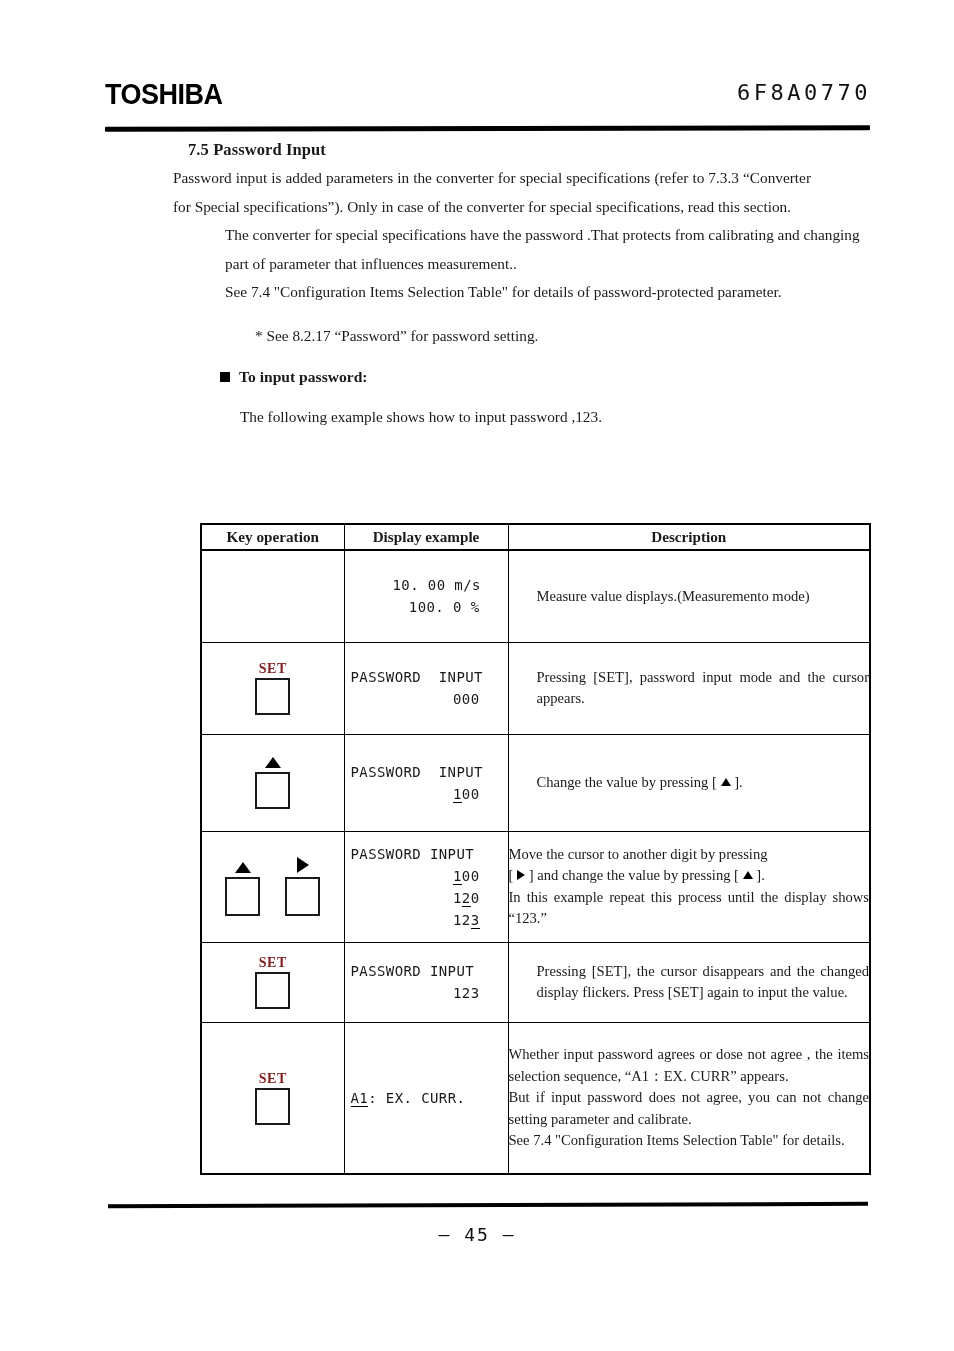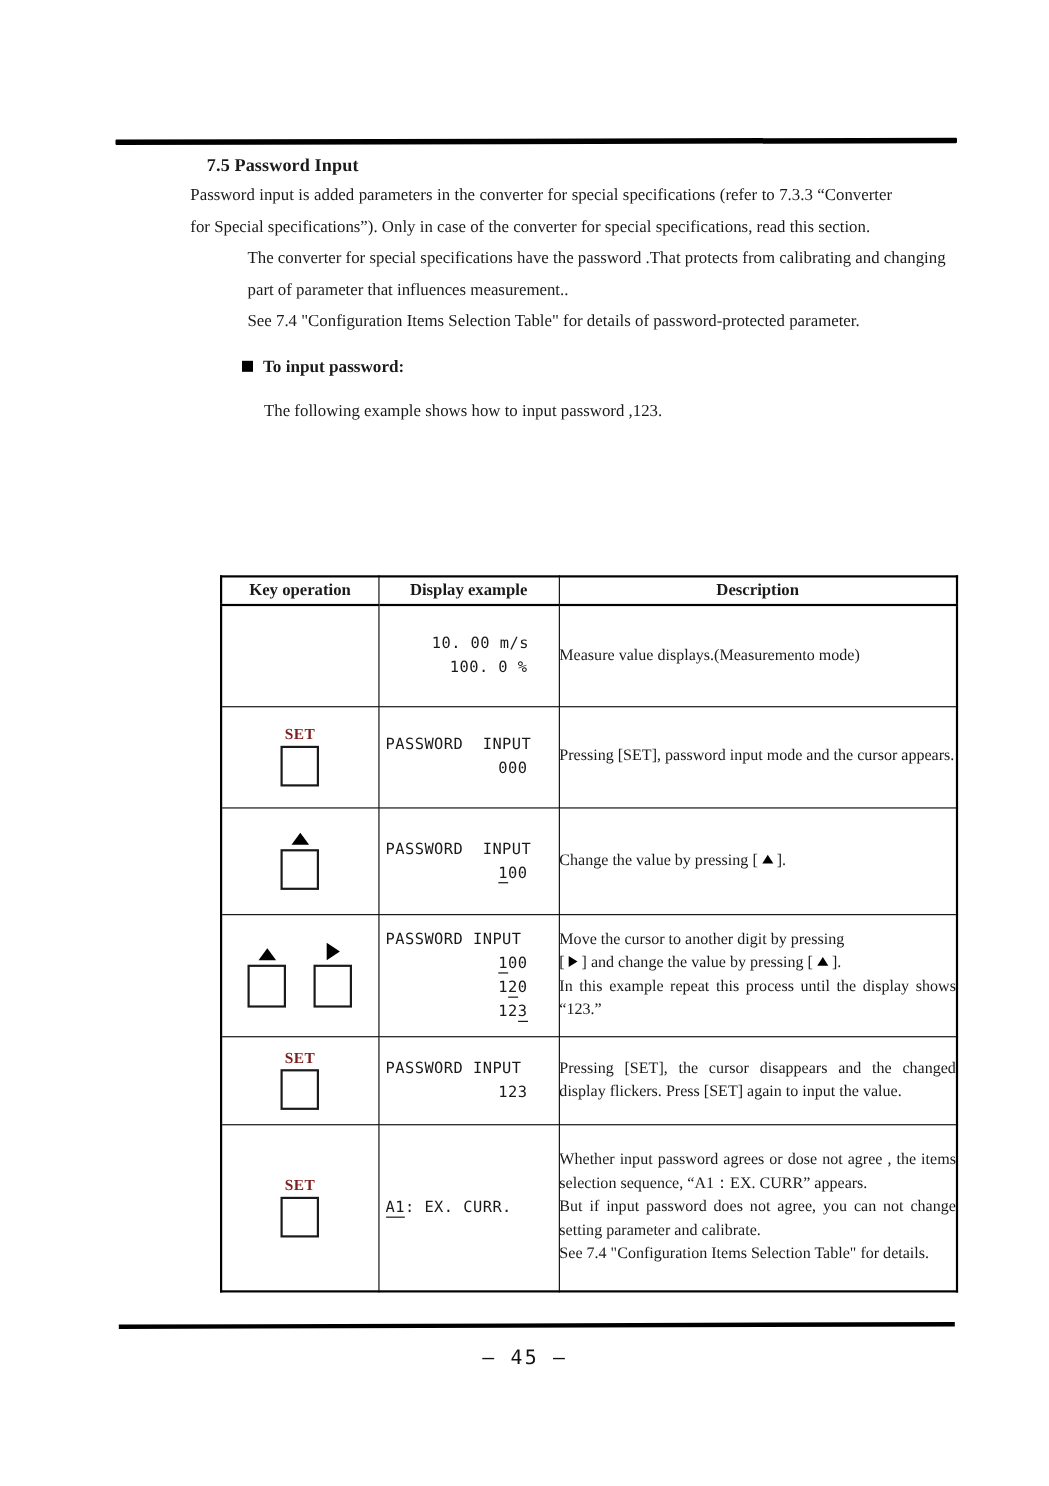--- a/index.html
+++ b/index.html
@@ -166,21 +166,21 @@
     line-height: 22px;
     padding: 4px 14px 4px 8px;
   }
   td.desc-cell {
     font-size: 14.6px;
     line-height: 21.5px;
     padding: 6px 9px 6px 9px;
     text-align: justify;
     vertical-align: top;
   }
-  td.desc-cell.mid { vertical-align: middle; }
+  td.desc-cell.mid { vertical-align: middle; padding-left: 28px; }
 
   
   .keygroup {
     display: flex;
     justify-content: center;
     align-items: flex-end;
     gap: 16px;
   }
   .key {
     display: flex;
@@ -262,30 +262,35 @@
     font-weight: normal;
     letter-spacing: 2px;
     color: #111;
   }
 </style>
 </head>
 <body>
 
 <div class="page">
 
+  <div class="header">
+    <div class="logo">TOSHIBA</div>
+    <div class="doc-number">6F8A0770</div>
+  </div>
   <div class="header-rule"></div>
 
   <div class="content">
 
     <h2 class="sec-title">7.5 Password Input</h2>
 
     <p class="para indent-a">Password input is added parameters in the converter for special specifications (refer to 7.3.3 “Converter for Special specifications”). Only in case of the converter for special specifications, read this section.</p>
     <p class="para wide">The converter for special specifications have the password .That protects from calibrating and changing part of parameter that influences measurement..</p>
     <p class="para wide">See 7.4 "Configuration Items Selection Table" for details of password-protected parameter.</p>
 
+    <p class="note">* See 8.2.17 “Password” for password setting.</p>
 
     <div class="bullet-head">
       <span class="sq-bullet"></span>
       <span>To input password:</span>
     </div>
 
     <p class="lead-in">The following example shows how to input password ,123.</p>
   </div>
 
   <div class="tbl-wrap">

